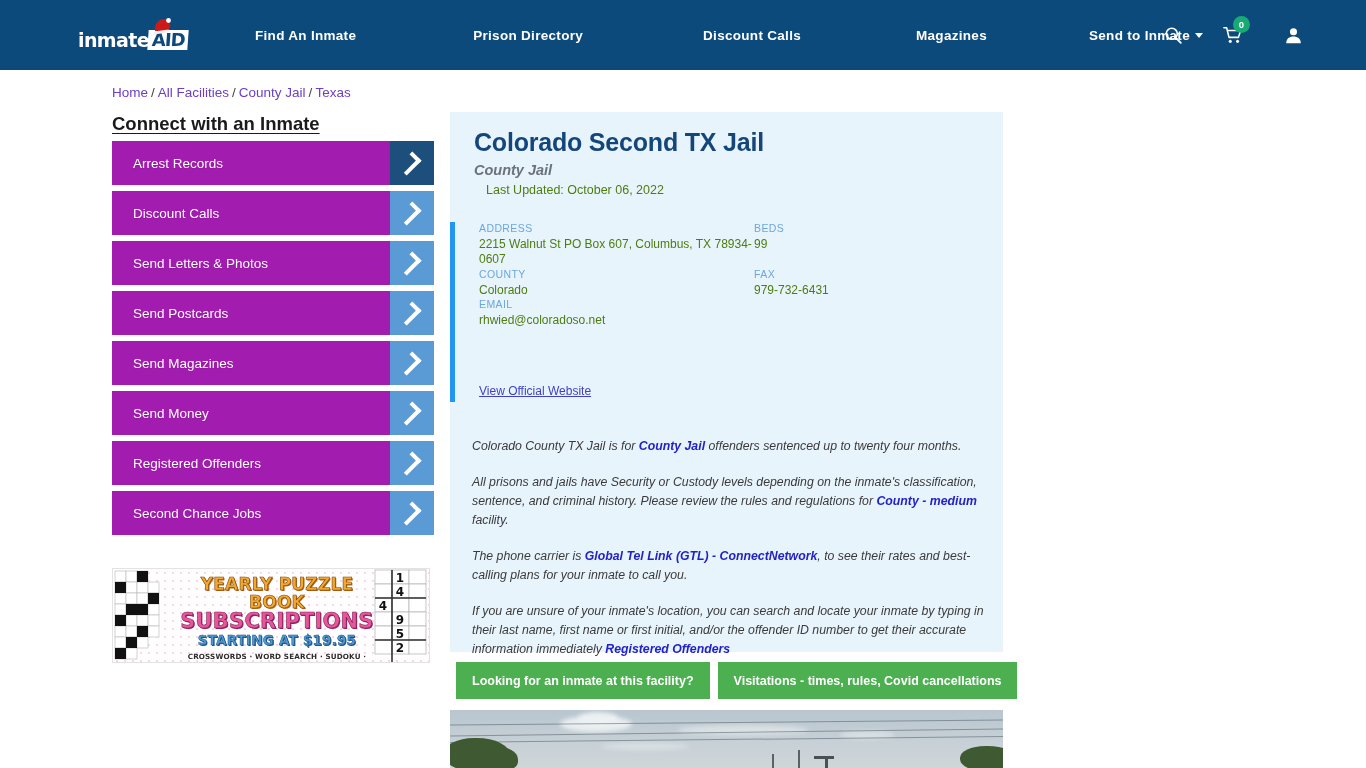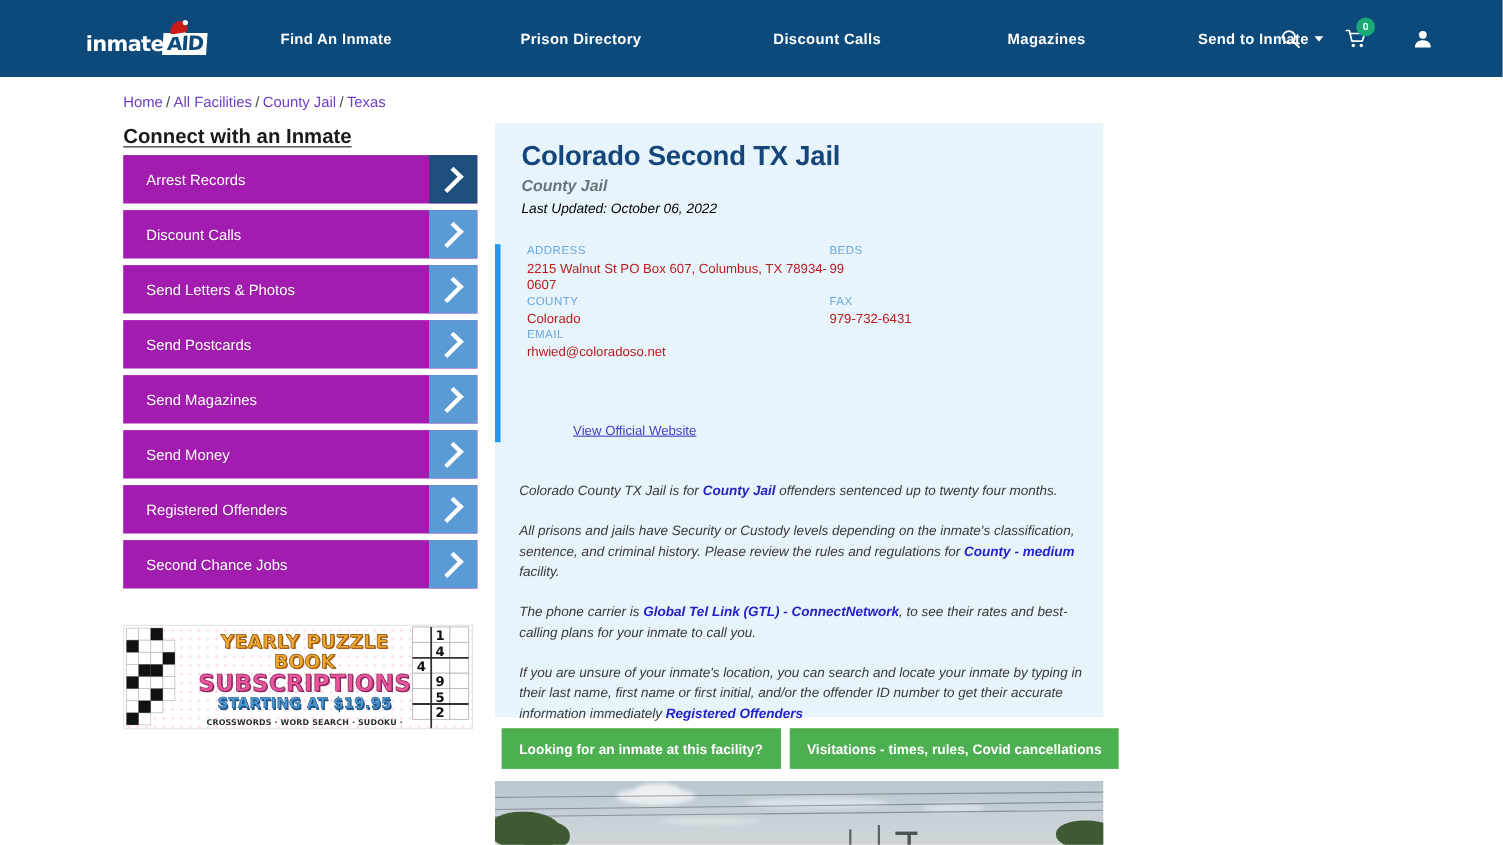--- a/index.html
+++ b/index.html
@@ -172,45 +172,45 @@
     position: absolute; left: 24px; top: 16px;
     font-size: 25px; font-weight: bold; color: #14467c;
     letter-spacing: -0.2px;
   }
   .card-sub {
     position: absolute; left: 24px; top: 50px;
     font-size: 14.5px; font-weight: bold; font-style: italic;
     color: #6a737b;
   }
   .card-upd {
-    position: absolute; left: 24px; top: 71px;
-    font-size: 12.5px; font-style: italic; color: #000000;
+    position: absolute; left: 36px; top: 71px;
+    font-size: 12.5px; color: #4d7c0f;
   }
 
   .info-block {
     position: absolute; left: 0px; top: 110px;
     width: 553px; height: 180px;
   }
   .accent-bar {
     position: absolute; left: 0px; top: 0px;
     width: 5px; height: 180px; background: #2196f3;
   }
   .info-grid {
     position: absolute; left: 29px; top: 0; width: 510px;
     display: grid; grid-template-columns: 275px 235px;
   }
   .fld-label {
     font-size: 10.5px; color: #6aa7dd; letter-spacing: 0.4px;
     margin-bottom: 3px; text-transform: uppercase;
   }
-  .fld-value { font-size: 12px; color: #b91c1c; line-height: 1.28; }
+  .fld-value { font-size: 12px; color: #4d7c0f; line-height: 1.28; }
   .official-link {
     position: absolute; left: 29px; top: 162px;
     font-size: 12px; color: #3f3fc9;
-    text-decoration: underline; cursor: pointer; margin-left: 42px;
+    text-decoration: underline; cursor: pointer;
   }
 
   .desc { position: absolute; left: 22px; top: 325px; width: 520px; }
   .desc p {
     margin: 0 0 17px 0;
     font-size: 12.3px; font-style: italic; color: #3a3a3a;
     line-height: 1.55;
   }
   .desc a { color: #2222c8; font-weight: bold; text-decoration: none;
             cursor: pointer; }

